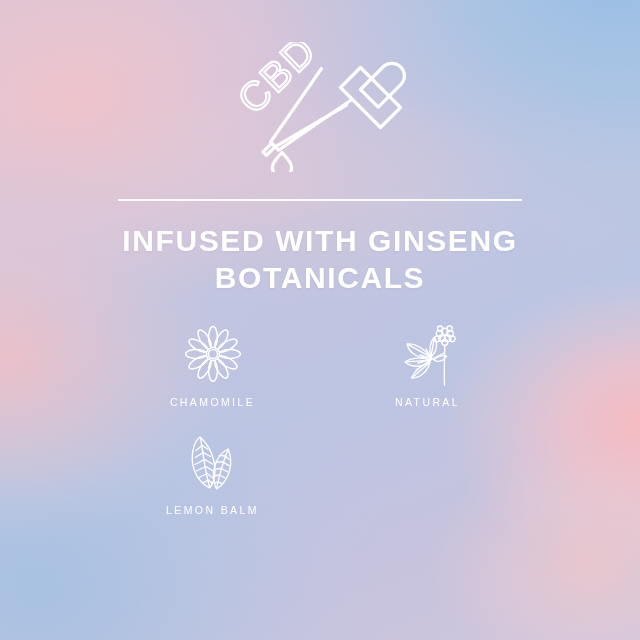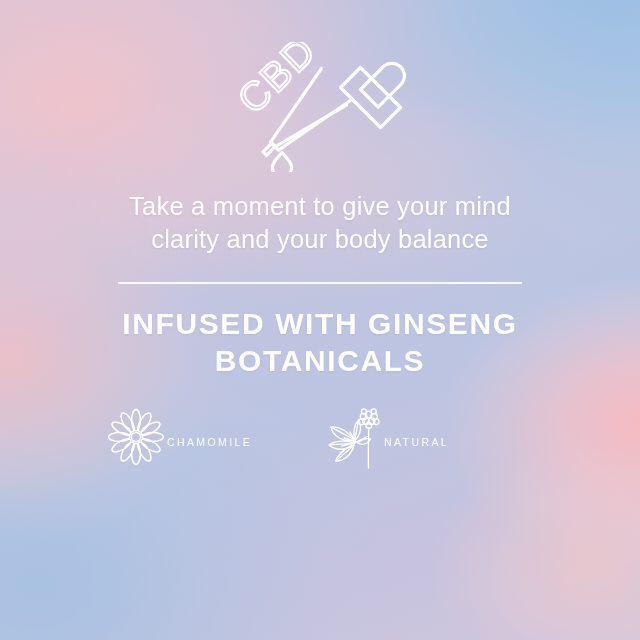--- a/index.html
+++ b/index.html
@@ -148,20 +148,21 @@
 
   .ingredients {
     width: 430px;
     margin-top: 26px;
     display: grid;
     grid-template-columns: 1fr 1fr;
     row-gap: 22px;
   }
   .ingredient {
     display: flex;
+    flex-direction: column;
     align-items: center;
   }
   .ingredient-icon {
     height: 64px;
     display: flex;
     align-items: center;
     justify-content: center;
   }
   .ingredient-label {
     margin-top: 10px;
@@ -205,24 +206,20 @@
           <path d="M75.2 104.6 L66.5 113.3 L63.0 109.8 L71.7 101.1 Z"></path>
 
           <path d="M78.0 116.5 c-6.2 6.6 -9.6 10.6 -9.6 14.9
                    a9.6 9.6 0 0 0 19.2 0 c0 -4.3 -3.4 -8.3 -9.6 -14.9 Z" transform="translate(4,-6)"></path>
         </g>
 
         <text x="54" y="74" transform="rotate(-44 54 74)" fill="none" stroke="#ffffff" stroke-width="2.1" font-family="'Liberation Sans', sans-serif" font-size="40" font-weight="400" letter-spacing="2">CBD</text>
       </svg>
     </div>
 
-    <div class="tagline">
-      <div>Take a moment to give your mind</div>
-      <div>clarity and your body balance</div>
-    </div>
 
     <div class="divider"></div>
 
     <div class="headline">
       <div>INFUSED WITH GINSENG</div>
       <div>BOTANICALS</div>
     </div>
 
     <div class="ingredients">
 
@@ -287,16 +284,47 @@
               <path d="M34.6 36.5 C33 28 34.5 20.5 38.5 16 C42 22 41 31 34.6 36.5 Z"></path>
               <path d="M34.9 36.0 L38.3 17.4"></path>
 
               <path d="M37.5 38.8 C42 35.5 47 34 50.5 35 C48 40 42 42 37.5 38.8 Z"></path>
             </g>
           </svg>
         </div>
         <div class="ingredient-label">NATURAL</div>
       </div>
 
+      <div class="ingredient">
+        <div class="ingredient-icon">
+          <svg width="64" height="62" viewBox="0 0 64 62">
+            <g fill="none" stroke="#ffffff" stroke-width="1.35" stroke-linecap="round" stroke-linejoin="round">
+
+              <path d="M28.5 57 C14 49 8.5 33 12.5 17 C13.5 12.5 16 8.5 19 6
+                       C28 14 34 27 34 40 C34 47 32 53 28.5 57 Z"></path>
+              <path d="M28.6 56.2 C24.5 42 22 24 19.6 6.8"></path>
+
+              <path d="M21.0 14.5 L15.0 19.5 M22.2 21.5 L14.2 26.5
+                       M23.6 28.5 L14.0 33.5 M25.0 35.5 L15.2 40.0
+                       M26.2 42.5 L17.8 46.5 M27.4 49.0 L21.8 52.0"></path>
+              <path d="M21.0 14.5 L26.8 18.0 M22.2 21.5 L29.4 25.5
+                       M23.6 28.5 L31.6 33.0 M25.0 35.5 L32.8 40.5
+                       M26.2 42.5 L32.6 47.5 M27.4 49.0 L31.4 52.5"></path>
+
+              <path d="M35.5 58 C32.5 52 31.5 44 33.5 36
+                       C35.5 28 40.5 21.5 47 18
+                       C51 27 50.5 39 45 48 C42 53 38.8 56.3 35.5 58 Z"></path>
+              <path d="M35.6 57.4 C38.5 43.5 42.5 30 47.0 18.8"></path>
+              <path d="M44.0 25.0 L38.3 24.4 M42.0 31.0 L35.8 31.0
+                       M40.2 37.5 L34.0 38.0 M38.6 44.0 L33.4 45.0
+                       M37.2 50.5 L34.2 51.8"></path>
+              <path d="M44.0 25.0 L47.8 28.2 M42.0 31.0 L48.0 34.6
+                       M40.2 37.5 L47.0 41.0 M38.6 44.0 L44.2 47.0
+                       M37.2 50.5 L40.8 52.6"></path>
+            </g>
+          </svg>
+        </div>
+        <div class="ingredient-label">LEMON BALM</div>
+      </div>
 
     </div>
   </div>
 </div>
 
 </body></html>

